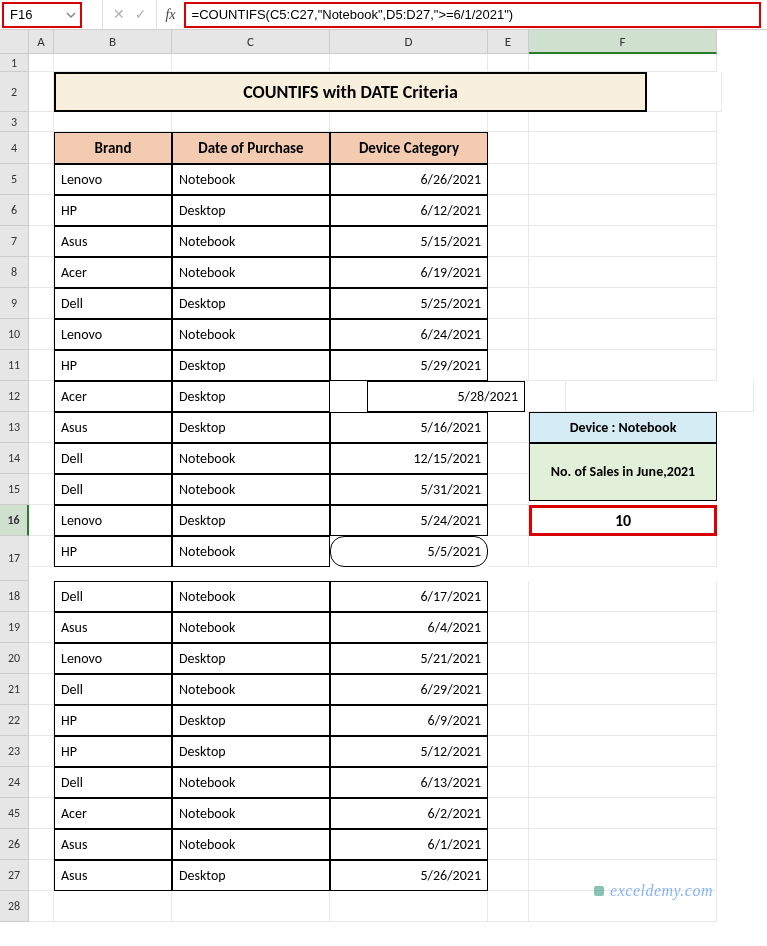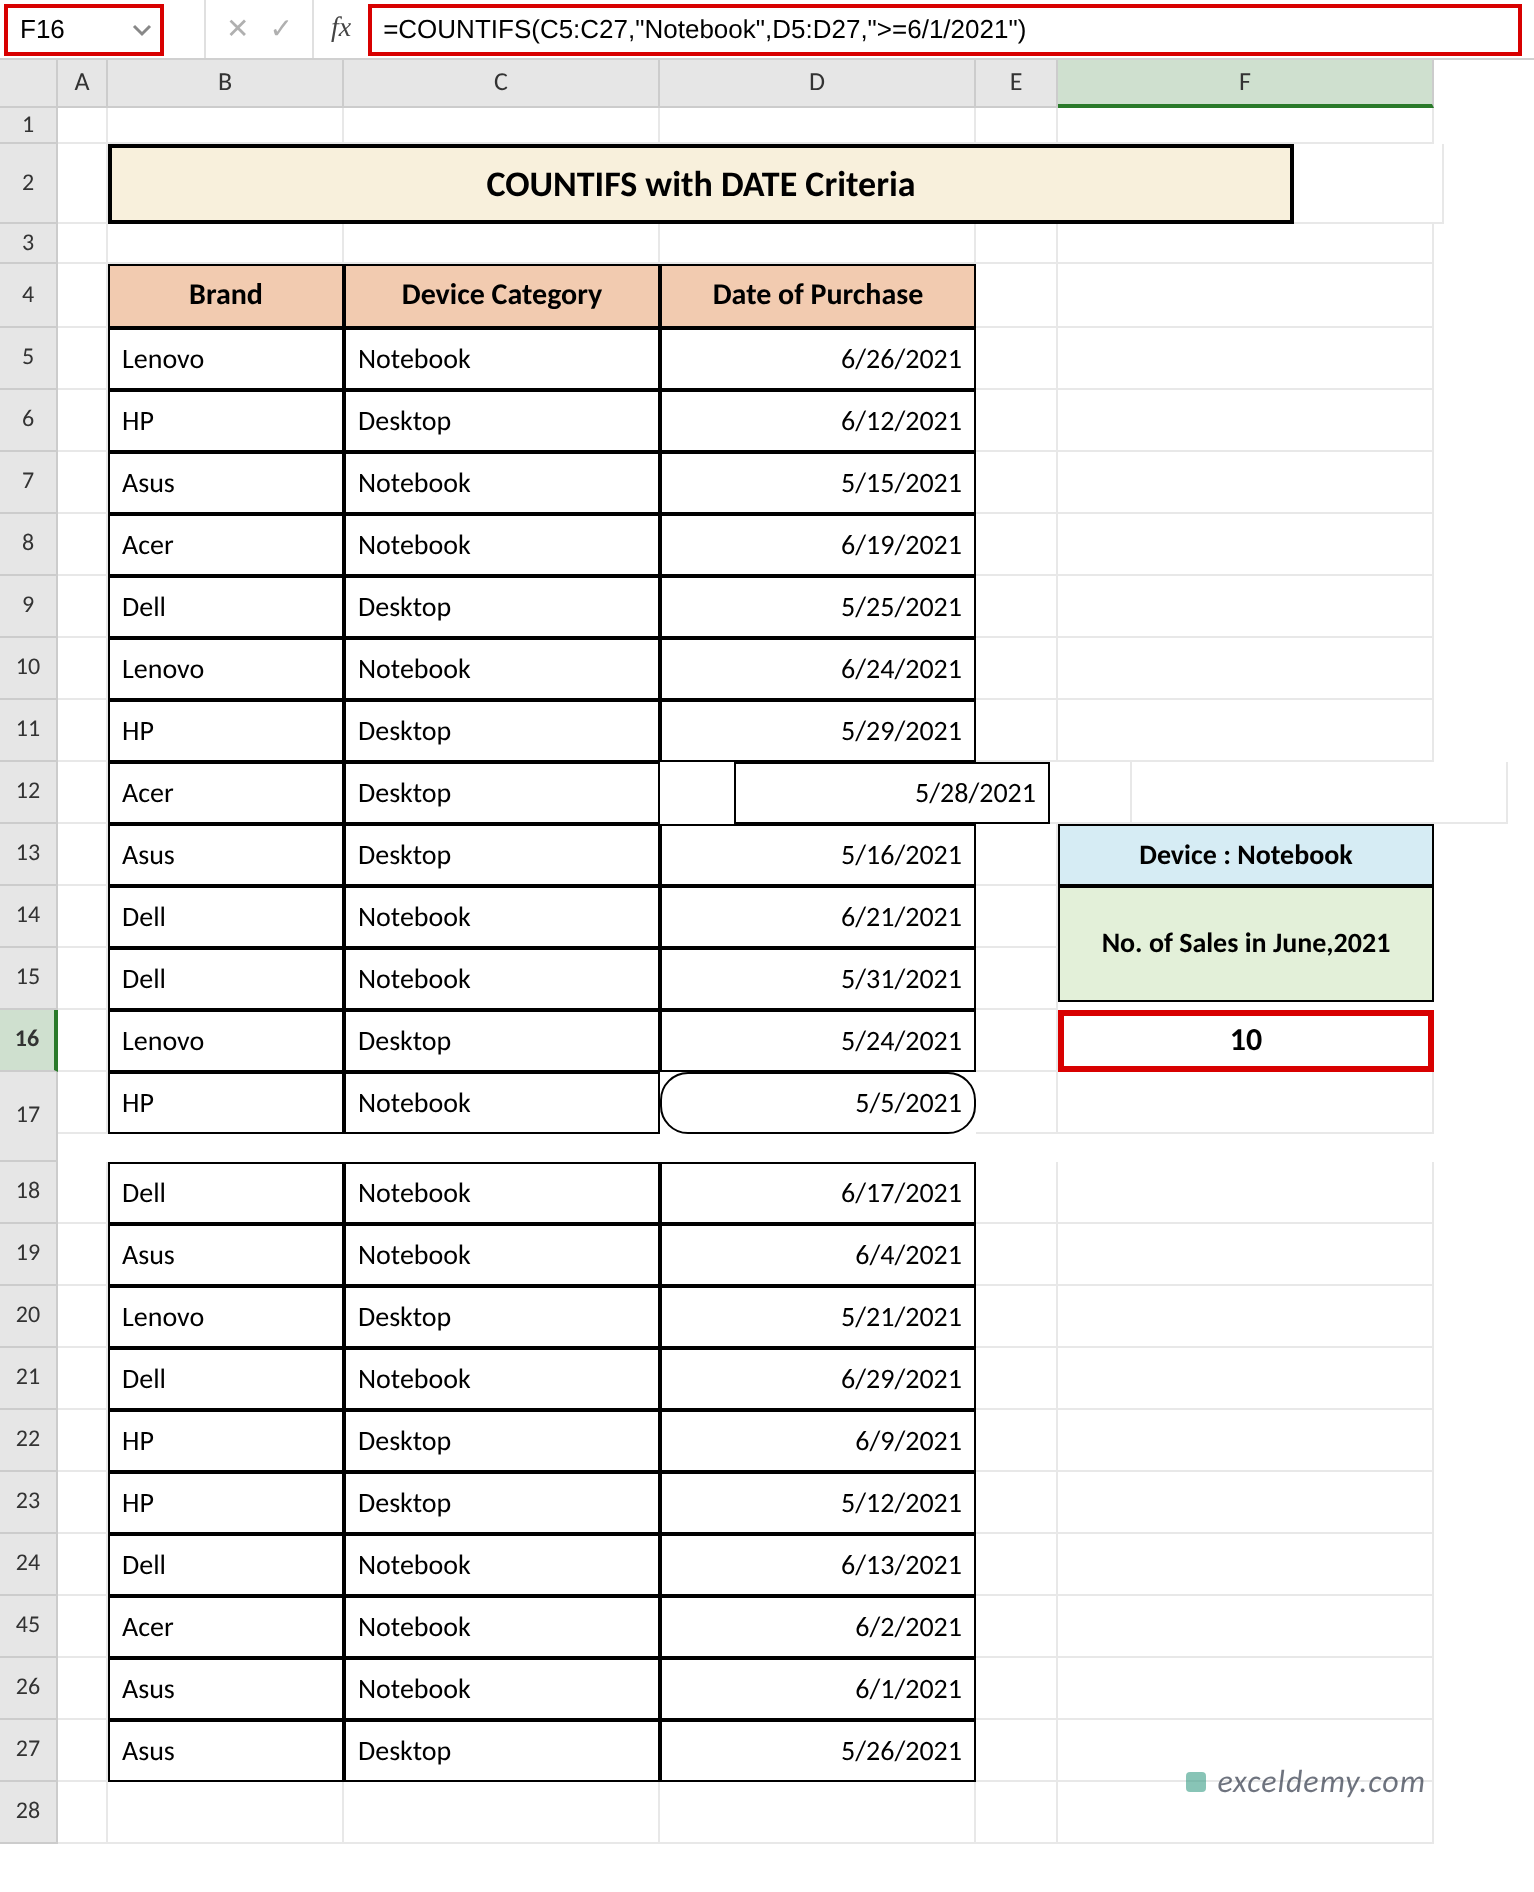--- a/index.html
+++ b/index.html
@@ -30,21 +30,21 @@
 .wE { width:41px; } .wF { width:188px; }
 .h1 { height:18px; } .h2 { height:40px; } .h3 { height:20px; } .h4 { height:32px; }
 .hd { height:31px; }
 .title-cell { background:#f8f0dc; border:2px solid #000; font-weight:bold; font-size:18px; justify-content:center; }
 .th-cell { background:#f2cbb0; border:1px solid #000; font-weight:bold; font-size:15px; justify-content:center; }
 .td-cell { border:1px solid #000; font-size:14px; }
 .td-right { justify-content:flex-end; }
 .box-device { background:#d6ecf4; border:1px solid #000; font-weight:bold; justify-content:center; text-align:center; }
 .box-label { background:#e3f0d9; border:1px solid #000; font-weight:bold; justify-content:center; text-align:center; line-height:1.2; }
 .box-result { background:#fff; border:3px solid #d80000; font-weight:bold; font-size:16px; justify-content:center; }
-.watermark { position:absolute; right:54px; top:882px; color:#0f172a; font-style:italic; font-size:16px; opacity:0.6; letter-spacing:0.5px; }
+.watermark { position:absolute; right:54px; top:882px; color:#3b82f6; font-style:italic; font-size:16px; opacity:0.6; letter-spacing:0.5px;font-family:Liberation Serif, serif; }
 .watermark-dot { width:10px; height:10px; background:#3a9e86; display:inline-block; border-radius:2px; margin-right:6px; }
 svg.chev { width:10px; height:10px; }
 </style>
 </head>
 <body>
 <div class="app">
 
 <div class="top-bar">
   <div class="name-box-wrap">
     <input class="name-box" value="F16" style="">
@@ -109,22 +109,22 @@
       <div class="cell wE h3"></div>
       <div class="cell wF h3"></div>
     </div>
   </div>
 
   <div class="row">
     <div class="row-h h4">4</div>
     <div class="cells">
       <div class="cell wA h4"></div>
       <div class="cell th-cell wB h4">Brand</div>
+      <div class="cell th-cell wD h4">Date of Purchase</div>
       <div class="cell th-cell wC h4">Device Category</div>
-      <div class="cell th-cell wD h4">Date of Purchase</div>
       <div class="cell wE h4"></div>
       <div class="cell wF h4"></div>
     </div>
   </div>
 
   <div id="data-rows">
         <div class="row">
           <div class="row-h" style="height:31px;">5</div>
           <div class="cells">
             <div class="cell wA" style="height:31px;"></div>
@@ -222,21 +222,21 @@
             <div class="cell wE" style="height:31px;"></div>
             <div class="cell box-device wF" style="height:31px;">Device : Notebook</div>
           </div>
         </div>
         <div class="row">
           <div class="row-h" style="height:31px;">14</div>
           <div class="cells">
             <div class="cell wA" style="height:31px;"></div>
             <div class="cell td-cell wB" style="height:31px;">Dell</div>
             <div class="cell td-cell wC" style="height:31px;">Notebook</div>
-            <div class="cell td-cell td-right wD" style="height:31px;">6/21/2021</div>
+            <div class="cell td-cell td-right wD" style="height:31px;">12/15/2021</div>
             <div class="cell wE" style="height:31px;"></div>
             <div class="cell box-label wF" style="height:58px; margin-bottom:-31px; position:relative; z-index:1;">No. of Sales in June,2021</div>
           </div>
         </div>
         <div class="row">
           <div class="row-h" style="height:31px;">15</div>
           <div class="cells">
             <div class="cell wA" style="height:31px;"></div>
             <div class="cell td-cell wB" style="height:31px;">Dell</div>
             <div class="cell td-cell wC" style="height:31px;">Notebook</div>

